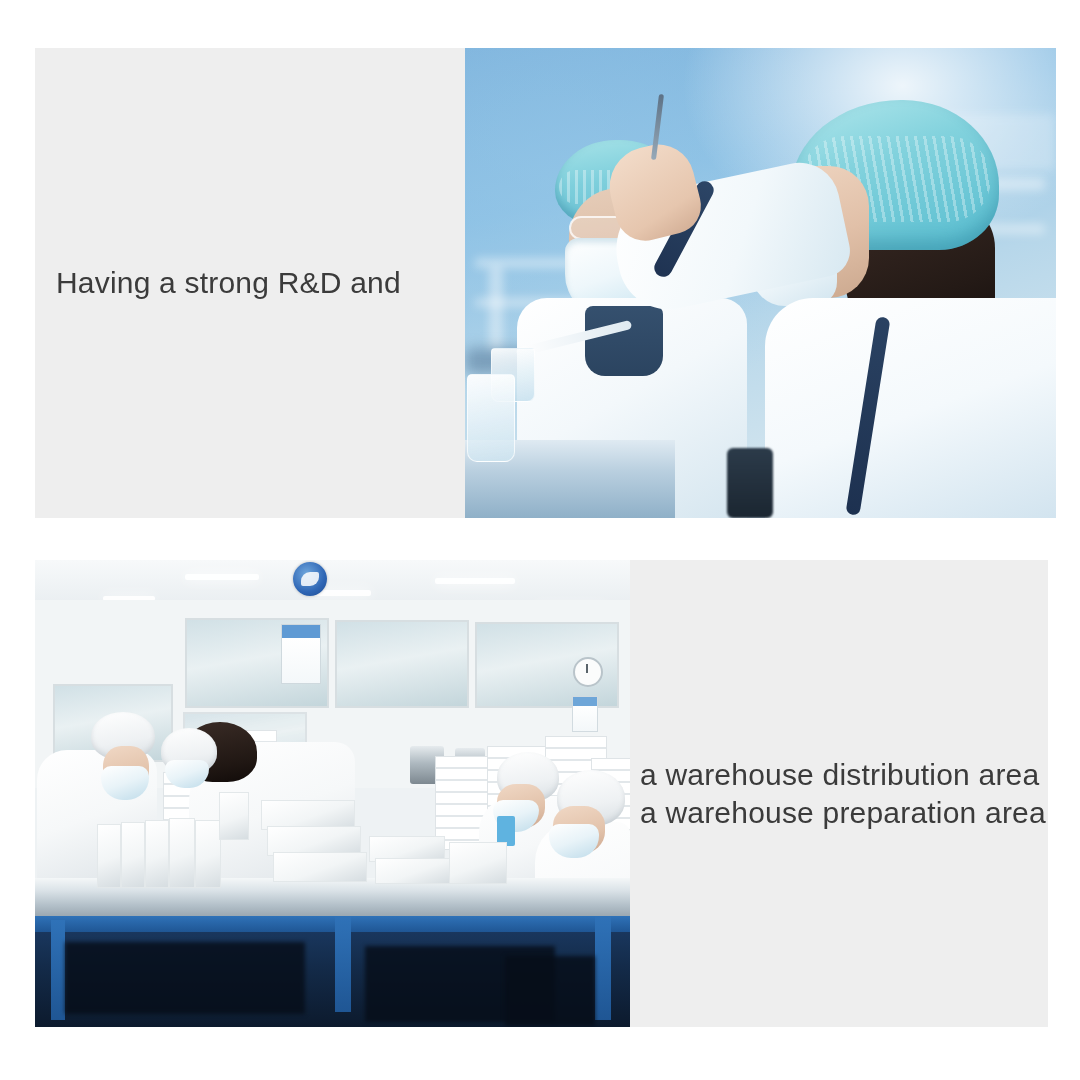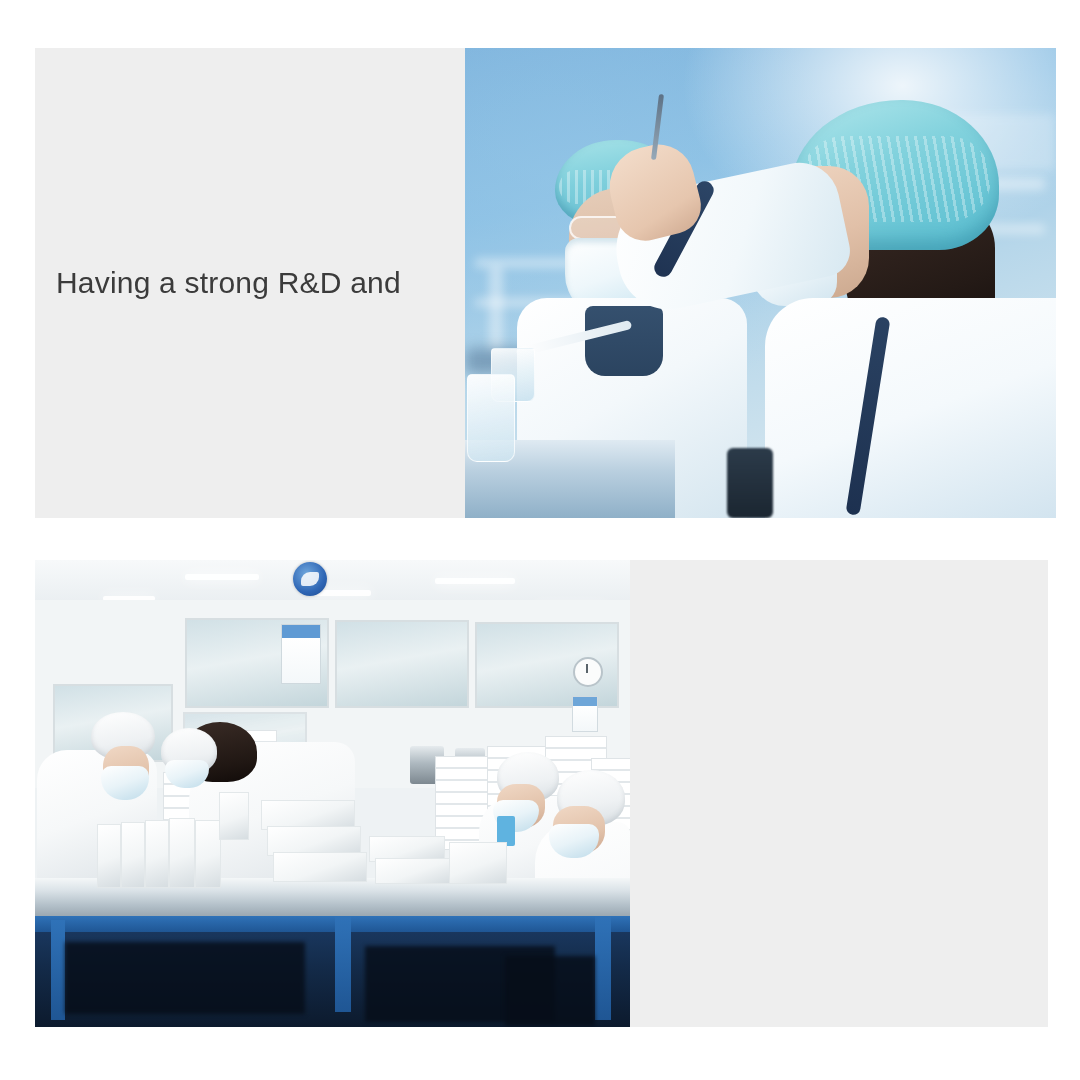--- a/index.html
+++ b/index.html
@@ -345,20 +345,22 @@
       <div class="pipette"></div>
       <div class="beakerSmall"></div>
       <div class="beakerBig"></div>
       <div class="railDark"></div>
     </div>
   </div>
 
   <div class="band" style="left:0; top:540px; width:1080px; height:540px;">
 
     <div class="text-panel" style="left:630px; top:20px; width:418px; height:467px; padding-left:10px;">
+      <div class="caption-line">a warehouse distribution area</div>
+      <div class="caption-line">a warehouse preparation area</div>
     </div>
 
     <div class="photo" id="photo-warehouse" style="top:20px;">
 
       <div class="wh wh-ceiling"></div>
       <div class="wh-light" style="left:150px; top:14px; width:74px; height:6px;"></div>
       <div class="wh-light" style="left:272px; top:30px; width:64px; height:6px;"></div>
       <div class="wh-light" style="left:400px; top:18px; width:80px; height:6px;"></div>
       <div class="wh-light" style="left:500px; top:46px; width:72px; height:6px;"></div>
       <div class="wh-light" style="left:68px; top:36px; width:52px; height:5px;"></div>

